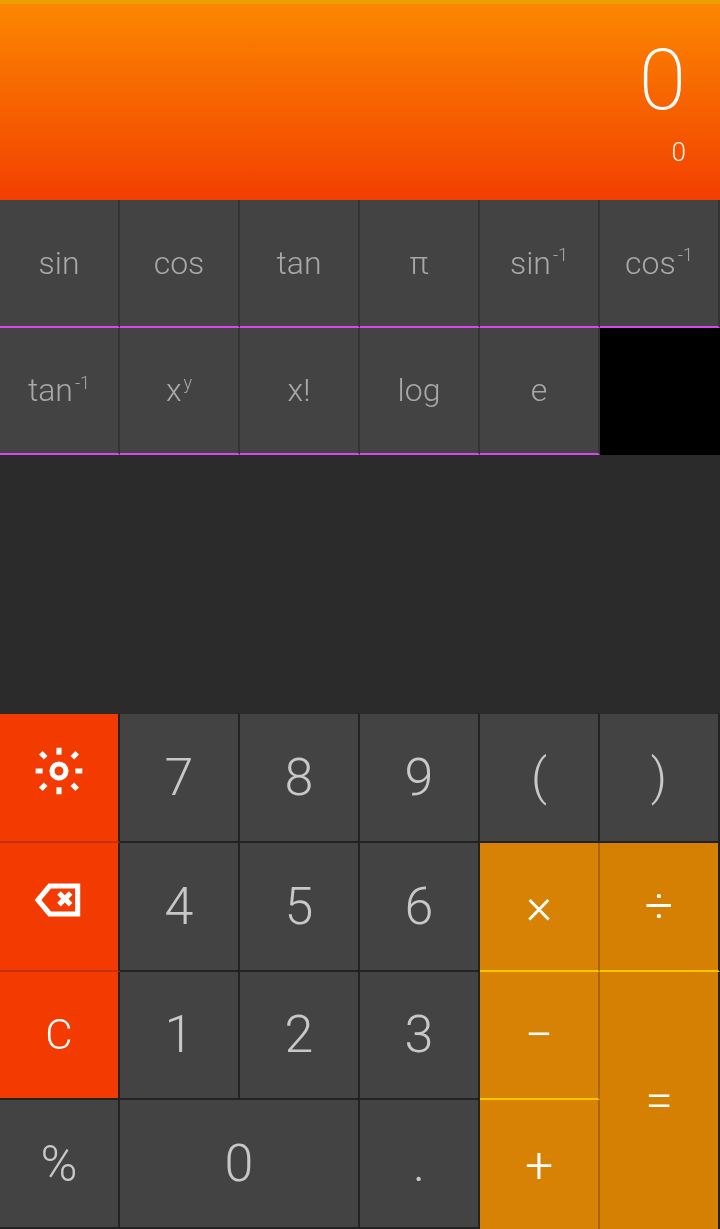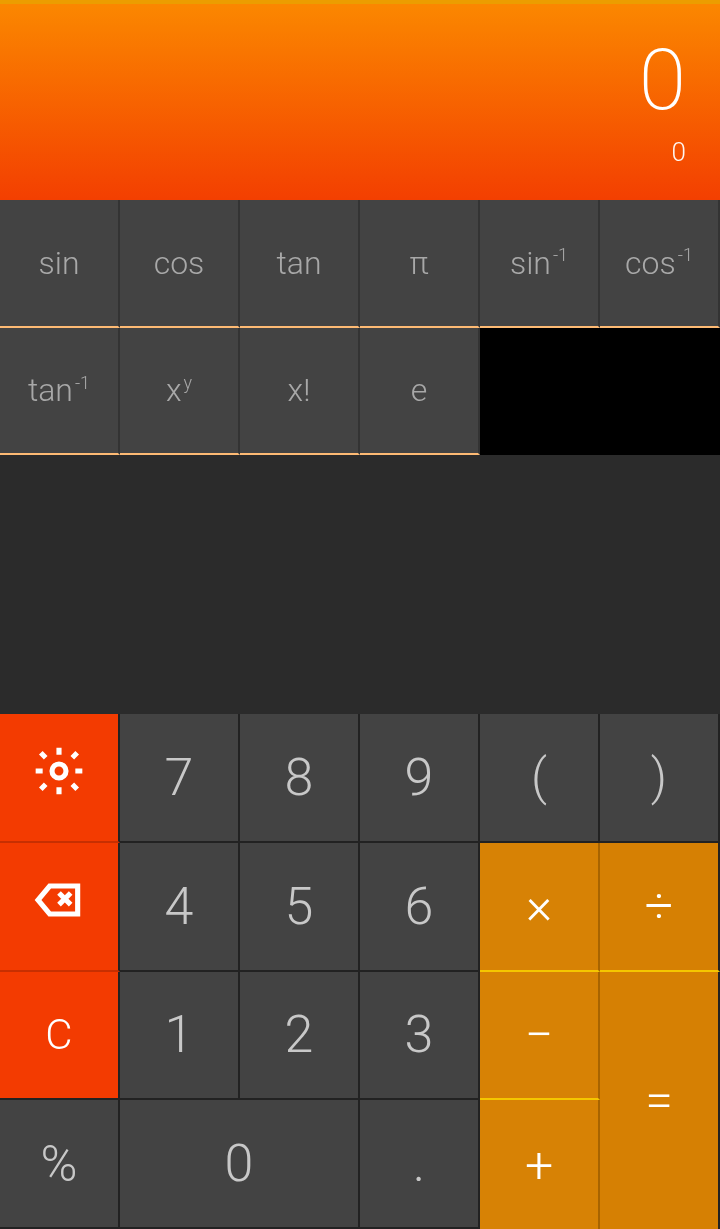--- a/index.html
+++ b/index.html
@@ -50,21 +50,21 @@
 
 .sci {
   display: grid;
   grid-template-columns: repeat(6,1fr);
   grid-template-rows: repeat(2,1fr);
   height: 255px;
 }
 .sci-btn {
   background: #434343;
   border-right: 2px solid #333;
-  border-bottom: 2px solid #fdba74;
+  border-bottom: 2px solid #d946ef;
   display: flex;
   align-items: center;
   justify-content: center;
   color: #a8a8a8;
   font-size: 32px;
   font-weight: 300;
   cursor: pointer;
 }
 .sci-btn sup {
   font-size: 18px;
@@ -161,20 +161,21 @@
 
     <div class="sci-btn">
       <span>tan</span>
         <sup>-1</sup>
     </div>
     <div class="sci-btn">
       <span>x</span>
         <sup>y</sup>
     </div>
     <div class="sci-btn">x!</div>
+    <div class="sci-btn">log</div>
     <div class="sci-btn">e</div>
   </div>
 
   <div class="gap"></div>
 
   <div class="pad">
 
     <div class="key red settings red-sep">
       <span>
         <svg viewBox="0 0 24 24">

